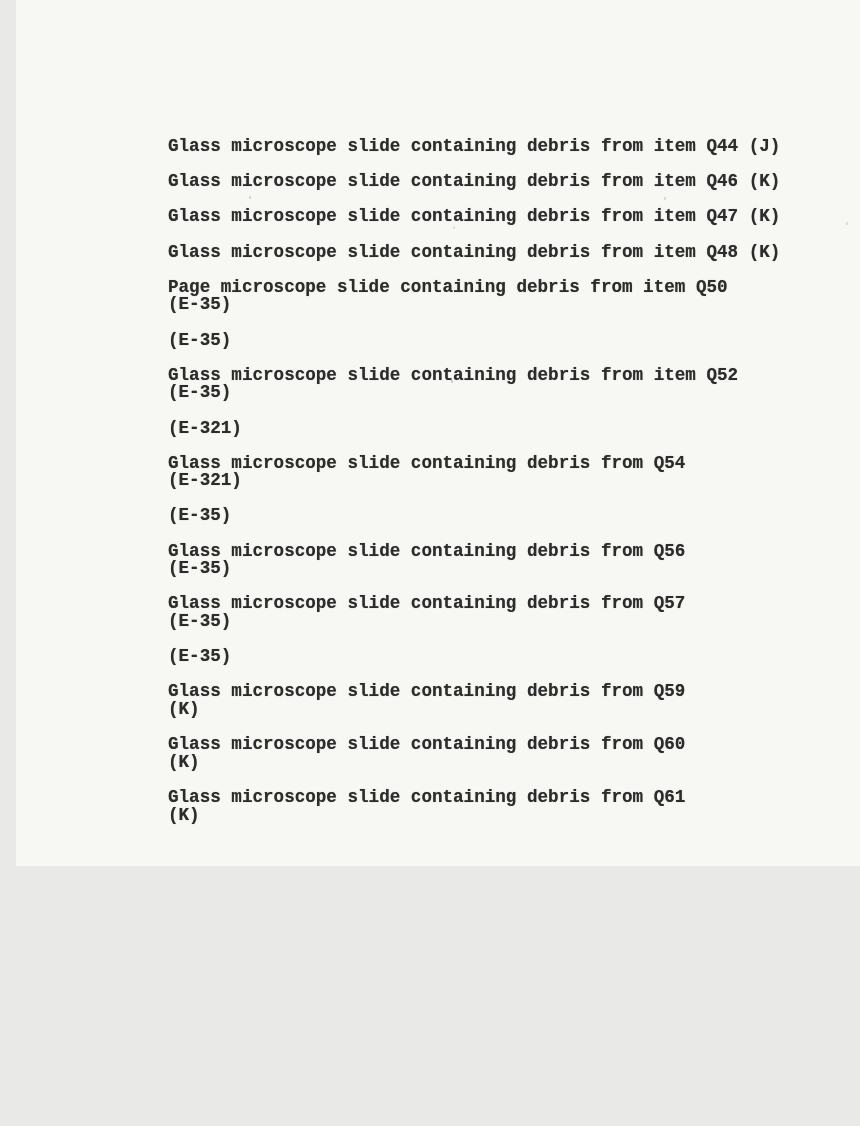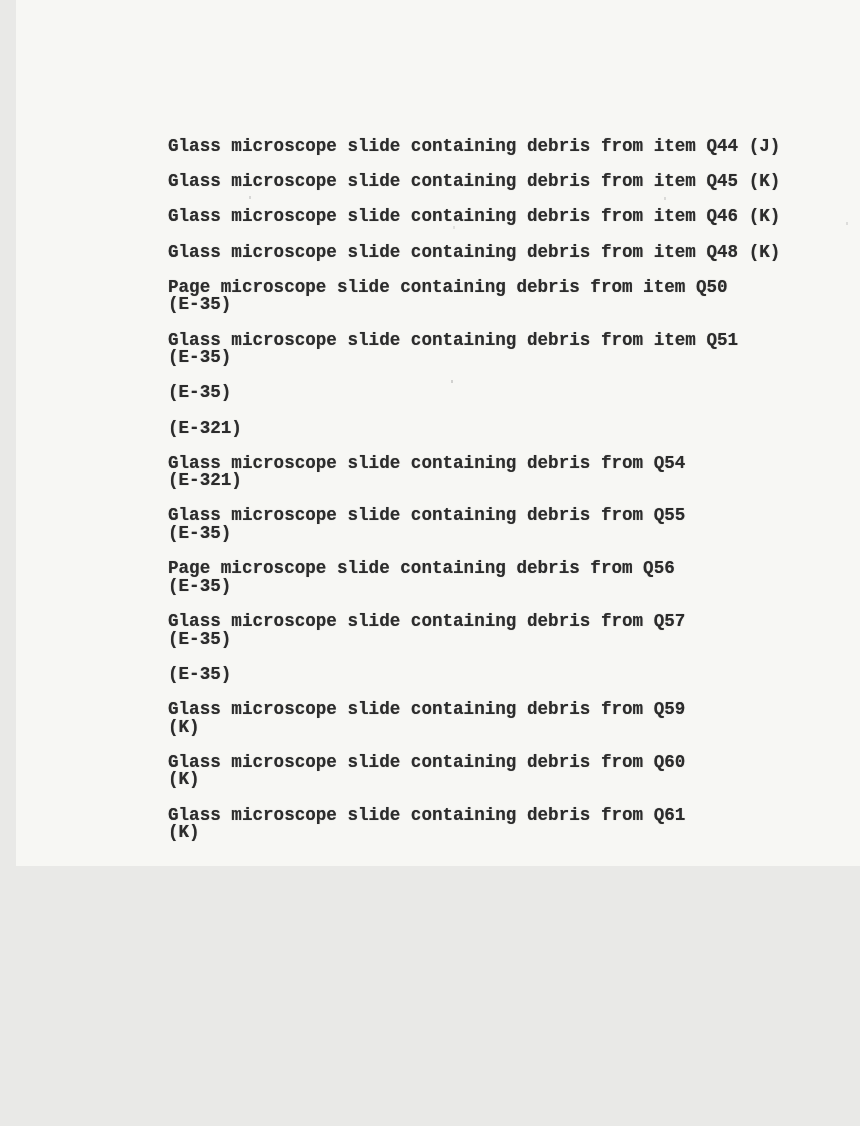--- a/index.html
+++ b/index.html
@@ -70,52 +70,51 @@
 
 <main class="page" style="background: rgb(247, 247, 244); color: rgb(44, 44, 44);">
 
   <div class="scan-noise"></div>
 
   <section class="entries">
       <p class="entry">
         <span class="line">Glass microscope slide containing debris from item Q44 (J)</span>
       </p>
       <p class="entry">
-        <span class="line">Glass microscope slide containing debris from item Q45 (K)</span>
+        <span class="line">Glass microscope slide containing debris from item Q46 (K)</span>
       </p>
       <p class="entry">
-        <span class="line">Glass microscope slide containing debris from item Q46 (K)</span>
+        <span class="line">Glass microscope slide containing debris from item Q47 (K)</span>
       </p>
       <p class="entry">
         <span class="line">Glass microscope slide containing debris from item Q48 (K)</span>
       </p>
       <p class="entry">
         <span class="line">Page microscope slide containing debris from item Q50</span>
         <span class="line">(E-35)</span>
       </p>
       <p class="entry">
-        <span class="line">Glass microscope slide containing debris from item Q51</span>
         <span class="line">(E-35)</span>
       </p>
       <p class="entry">
+        <span class="line">Glass microscope slide containing debris from item Q52</span>
         <span class="line">(E-35)</span>
       </p>
       <p class="entry">
         <span class="line">(E-321)</span>
       </p>
       <p class="entry">
         <span class="line">Glass microscope slide containing debris from Q54</span>
         <span class="line">(E-321)</span>
       </p>
       <p class="entry">
-        <span class="line">Glass microscope slide containing debris from Q55</span>
         <span class="line">(E-35)</span>
       </p>
       <p class="entry">
-        <span class="line">Page microscope slide containing debris from Q56</span>
+        <span class="line">Glass microscope slide containing debris from Q56</span>
         <span class="line">(E-35)</span>
       </p>
       <p class="entry">
         <span class="line">Glass microscope slide containing debris from Q57</span>
         <span class="line">(E-35)</span>
       </p>
       <p class="entry">
         <span class="line">(E-35)</span>
       </p>
       <p class="entry">

